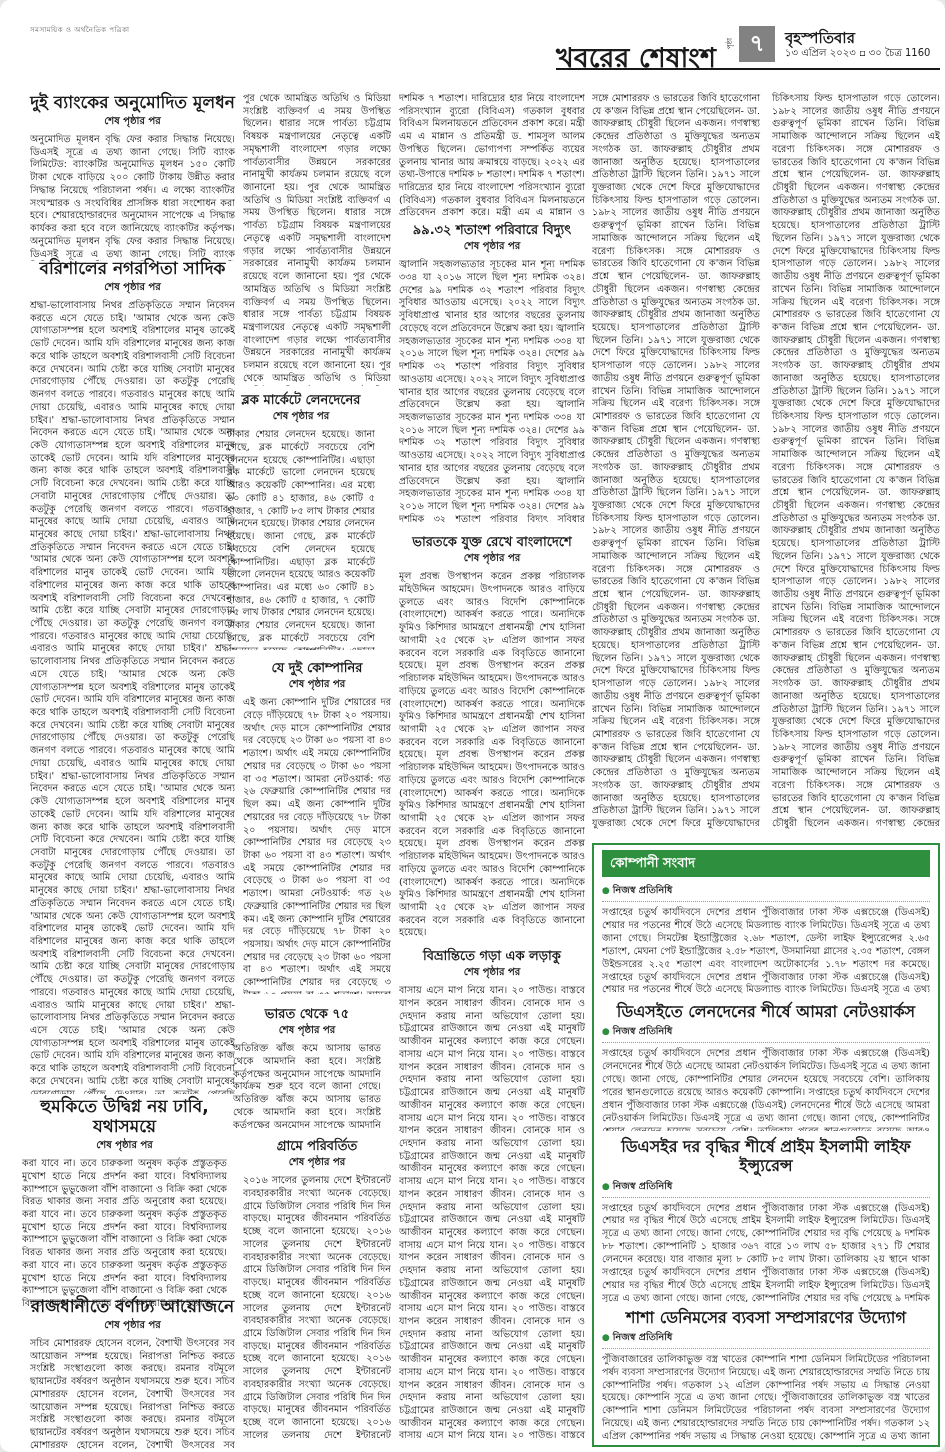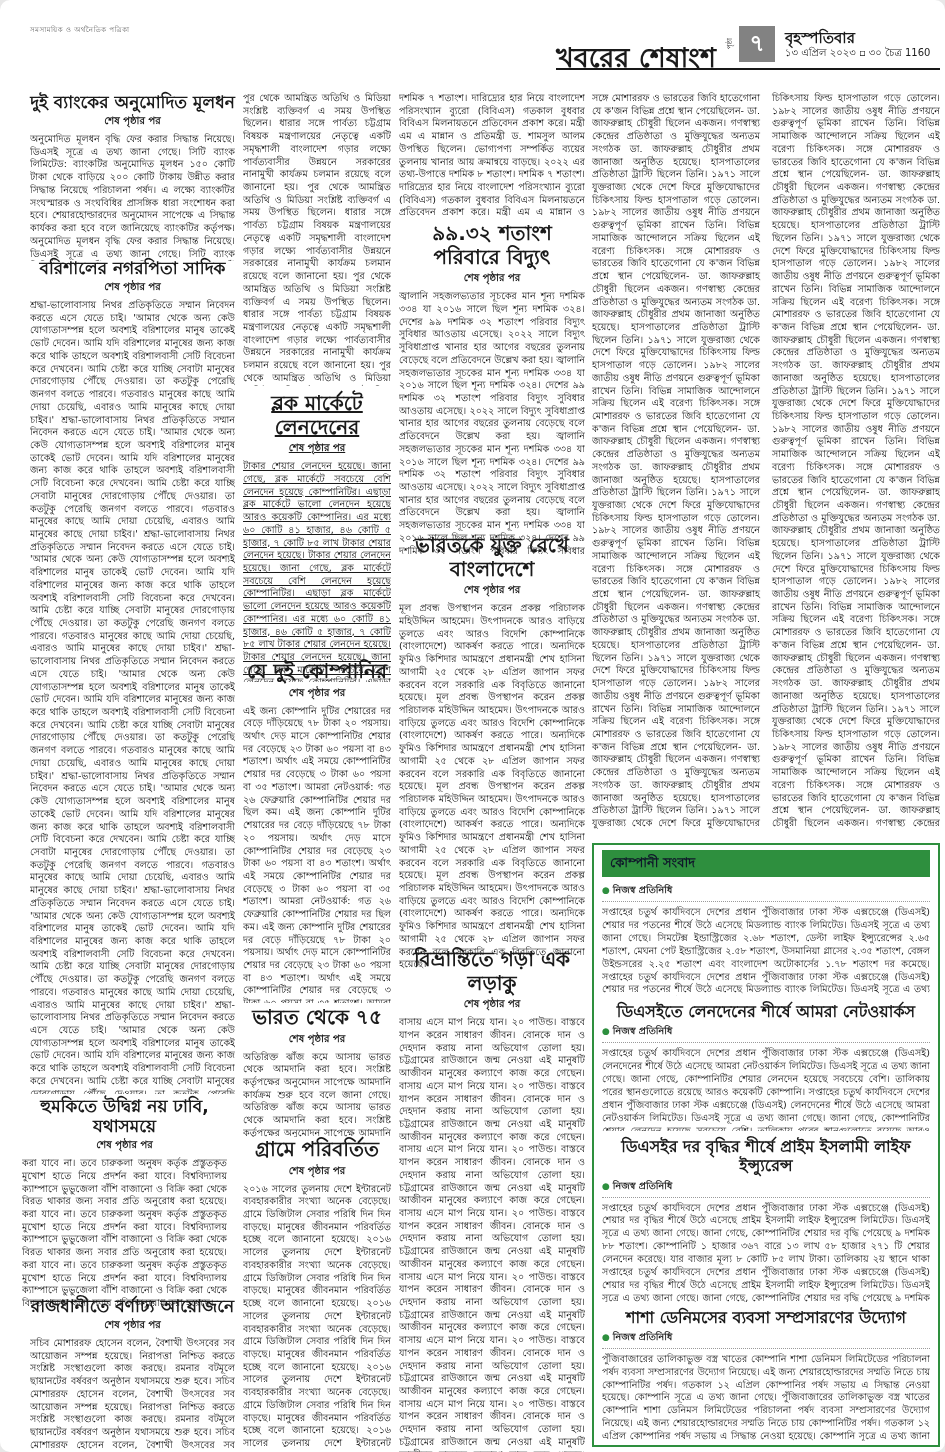--- a/index.html
+++ b/index.html
@@ -15,52 +15,52 @@
   .section-title { font-size:27px; font-weight:bold; line-height:1; white-space:nowrap;margin-top:26px; }
   .page-label { writing-mode:vertical-rl; transform:rotate(180deg); font-size:7px; color:#333; margin:0 3px 0 8px; }
   .page-num { width:36px; height:36px; background:#828282; color:#fff; font-size:23px; font-weight:bold;
               display:flex; align-items:center; justify-content:center; flex:0 0 auto; }
   .date-block { margin-left:10px; line-height:1.2; }
   .weekday { font-size:15px; font-weight:bold; }
   .date-line { font-size:10px; }
 
   
   .art { position:absolute; }
-  .hl { font-weight:bold; text-align:center; line-height:1.18; font-size:20px; }
+  .hl { font-weight:bold; text-align:center; line-height:1.18; font-size:13px; }
   .hl.big { font-size:17px; }
   .cont { font-size:10px; font-weight:bold; text-align:center; margin:1px 0 3px; }
   .bd { font-size:9.5px; line-height:1.34; text-align:justify; overflow:hidden; color:#111; }
   .contblock { position:absolute; font-size:9.5px; line-height:1.34; text-align:justify; overflow:hidden; color:#111; }
 
   
   #a-mulodhon { left:30px; top:92px;  width:205px; } #a-mulodhon .bd { height:128px; }
   #a-barishal { left:30px; top:258px; width:205px; } #a-barishal .bd { height:795px; }
   #a-dhabi    { left:22px; top:1096px;width:205px; } #a-dhabi .bd    { height:152px; }
   #a-rajdhani { left:30px; top:1296px;width:205px; } #a-rajdhani .bd { height:112px; }
 
   
   #c-col2  { left:243px; top:92px;  width:148px; height:294px; }
-  #a-block { left:243px; top:392px; width:148px;text-decoration:underline; } #a-block .bd { height:222px; }
+  #a-block { left:227px; top:392px; width:148px; } #a-block .bd { height:222px; }
   #a-jedui { left:243px; top:660px; width:148px; } #a-jedui .bd { height:298px; }
-  #a-b75   { left:243px; top:1006px;width:148px; } #a-b75 .bd   { height:86px;  }
+  #a-b75   { left:233px; top:1006px;width:148px; } #a-b75 .bd   { height:86px;  }
   #a-grame { left:243px; top:1138px;width:148px; } #a-grame .bd { height:264px; }
 
   
   #c-col3  { left:399px; top:92px;  width:186px; height:126px; }
   #a-elec  { left:399px; top:222px; width:186px; } #a-elec .bd  { height:264px; }
   #a-bj    { left:399px; top:534px; width:186px; } #a-bj .bd    { height:368px; }
   #a-lorai { left:399px; top:948px; width:186px; } #a-lorai .bd { height:454px; }
 
   
   #c-right { left:592px; top:92px; width:348px; height:744px; column-count:2; column-gap:12px; }
 
   
   .greenbox { position:absolute; left:592px; top:843px; width:348px; height:604px;
               border:2px solid #2e8f3e; padding:5px 8px 6px; overflow:hidden; background:#fff; }
-  .gb-header { background:#2e8f3e; color:#0f172a; font-weight:bold; font-size:13px; padding:3px 8px; }
+  .gb-header { background:#2e8f3e; color:#ffffff; font-weight:bold; font-size:13px; padding:3px 8px; }
   .gb-item { margin-top:6px; }
   .gb-item .hl { font-size:16px; line-height:1.2; }
   .byline { font-size:9.5px; font-weight:bold; margin-top:3px; }
   .byline .dot { color:#2e8f3e; margin-right:3px; font-size:9px; }
   .dotrule { border-top:1px dotted #9a9a9a; margin:3px 0 4px; }
   .gb-bd { font-size:9.5px; line-height:1.36; text-align:justify; overflow:hidden; }
   #gb1 .gb-bd { height:90px; }
   #gb2 .gb-bd { height:84px; }
   #gb3 .gb-bd { height:100px; }
   #gb4 .gb-bd { height:88px; }

